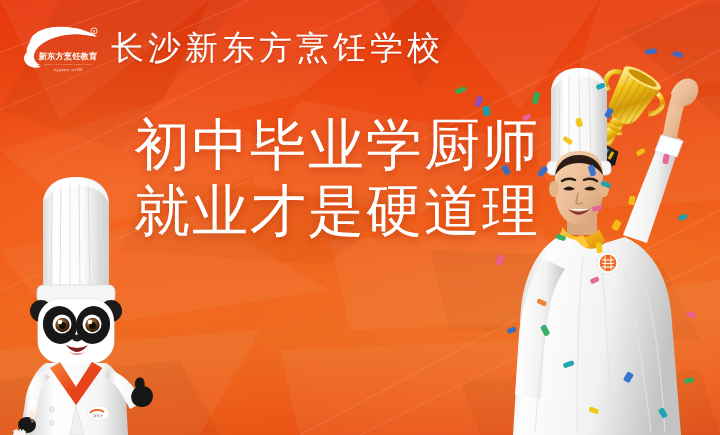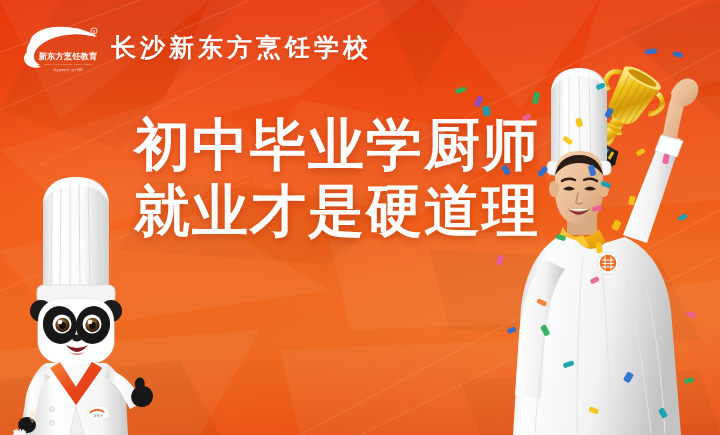--- a/index.html
+++ b/index.html
@@ -20,35 +20,35 @@
     position:absolute;right:-5%;bottom:-15%;width:70%;height:60%;
     background:radial-gradient(ellipse at 60% 40%, rgba(255,150,70,.22) 0%, rgba(255,130,50,0) 70%);
     pointer-events:none;
   }
 
   
   .logo-block{position:absolute;left:22px;top:22px;display:flex;align-items:center;gap:9px;}
   .logo-mark{position:relative;width:80px;height:52px;}
   .logo-mark svg{display:block;}
   .logo-cn{
-    color:#fff;font-size:25px;letter-spacing:4px;font-weight:700;
+    color:#fff;font-size:33px;letter-spacing:4px;font-weight:400;
     line-height:1;white-space:nowrap;
     text-shadow:0 1px 2px rgba(150,30,0,.35);
   }
   .logo-en{
     color:#fff;font-family:"Liberation Serif","DejaVu Serif",serif;
     font-size:10.5px;letter-spacing:1.45px;white-space:nowrap;
     margin-top:5px;font-weight:600;
   }
   .logo-text{display:flex;flex-direction:column;justify-content:center;padding-bottom:2px;}
 
   
   .headline{position:absolute;left:134px;top:112px;z-index:6;}
   .hl{
-    color:#fff;font-weight:700;font-size:56px;line-height:1.17;
+    color:#fff;font-weight:400;font-size:56px;line-height:1.17;
     letter-spacing:2px;white-space:nowrap;
     text-shadow:0 3px 7px rgba(140,25,0,.33);
   }
 
   
   .vlabel{position:absolute;left:10px;bottom:8px;z-index:7;display:flex;align-items:flex-end;gap:2px;}
   .vlabel-main{
     writing-mode:vertical-rl;text-orientation:upright;
     color:#fff;font-size:13px;font-weight:700;letter-spacing:2px;
     opacity:.95;text-shadow:0 1px 2px rgba(150,40,0,.3);

